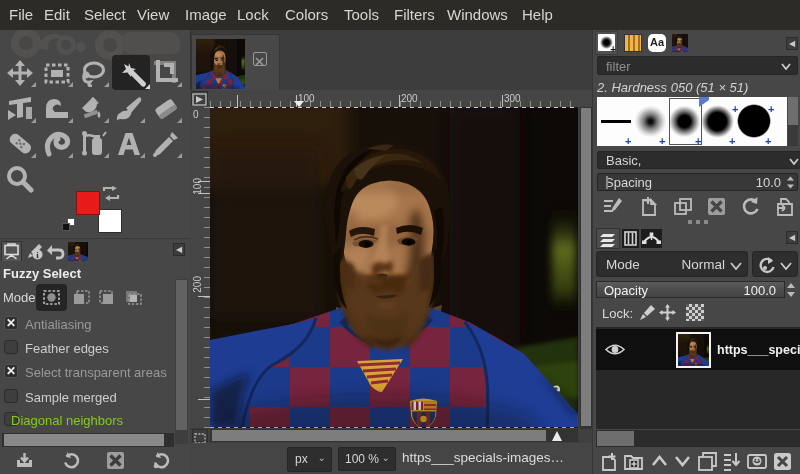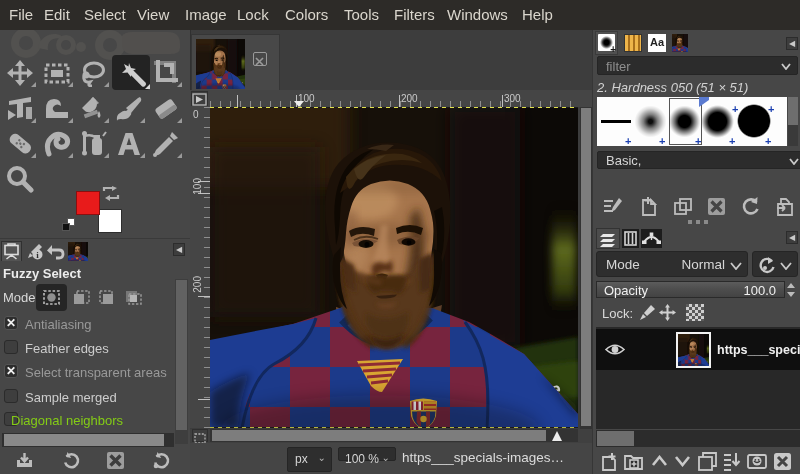--- a/index.html
+++ b/index.html
@@ -422,34 +422,34 @@
 <div class="abs" style="left:20px;top:399px;width:368px;height:13px;background:#333"></div>
 <div class="abs" style="left:22px;top:400px;width:334px;height:11px;background:#7d7d7d"></div>
 <svg class="abs" style="left:361px;top:400px" width="12" height="12" viewBox="0 0 12 12">
         <path d="M6 1 L11 11 L1 11 Z" fill="#ececec"></path>
       </svg>
 <div class="abs" style="left:0;top:413px;width:402px;height:31px;background:#454545"></div>
 <div class="widget" style="left:97px;top:417px;width:45px;height:25px;font-size:12px">
         <span style="position:absolute;left:7px;top:4px">px</span>
         <span style="position:absolute;right:5px;top:4px;font-size:10px;color:#b5b5b5">⌄</span>
       </div>
-<div class="widget" style="left:148px;top:417px;width:58px;height:14px;font-size:12px">
+<div class="widget" style="left:148px;top:417px;width:58px;height:24px;font-size:12px">
         <span style="position:absolute;left:6px;top:4px">100 %</span>
         <span style="position:absolute;right:5px;top:4px;font-size:10px;color:#b5b5b5">⌄</span>
       </div>
 <div class="abs" style="left:212px;top:420px;color:#dcdcdc;font-size:13.5px">https___specials-images…</div>
 </div>
 <div id="rightcol" class="abs" style="border-left:1px solid #363636">
 <div class="abs" style="left:2px;top:1px;width:23px;height:24px;background:#505050;border:1px solid #3a3a3a"></div>
 <div class="abs" style="left:5px;top:4px;width:17px;height:17px;background:#fff;border-radius:1px">
         <div class="abs" style="left:2px;top:2px;width:13px;height:13px;background:radial-gradient(circle,#000 0 2.5px,rgba(0,0,0,0.75) 4px,transparent 6.5px)"></div>
         <span style="position:absolute;right:-1px;bottom:-4px;color:#1a1a1a;font-size:10px;font-weight:bold">+</span>
       </div>
 <div class="abs" style="left:31px;top:4px;width:18px;height:18px;background:repeating-linear-gradient(90deg,#efb54a 0 3px,#a96f1b 3px 5px);border:1px solid #333"></div>
-<div class="abs" style="left:55px;top:4px;width:18px;height:18px;background:#fff;border-radius:0;color:#222;font-size:11px;font-weight:bold;text-align:center;line-height:17px">Aa</div>
+<div class="abs" style="left:55px;top:4px;width:18px;height:18px;background:#fff;border-radius:5px;color:#222;font-size:11px;font-weight:bold;text-align:center;line-height:17px">Aa</div>
 <div class="abs" style="left:79px;top:4px;width:16px;height:18px;background:#101010;overflow:hidden"><svg width="16" height="18" viewBox="60 10 250 300" preserveAspectRatio="none">
           <use href="#portrait"></use>
         </svg></div>
 <div class="abs" style="left:193px;top:7px;width:12px;height:13px;background:#3d3d3d;border:1px solid #2c2c2c;color:#c9c9c9;font-size:8px;line-height:11px;text-align:center">◀</div>
 <div class="widget" style="left:4px;top:26px;width:201px;height:19px;background:#2c2c2c">
         <span style="position:absolute;left:8px;top:2px;color:#8f8f8f;font-size:13px">filter</span>
         <svg style="position:absolute;right:6px;top:6px" width="10" height="7" viewBox="0 0 10 7">
           <path d="M1 1 L5 6 L9 1" stroke="#c9c9c9" stroke-width="1.8" fill="none"></path>
         </svg>
       </div>
@@ -475,20 +475,28 @@
         </svg>
 </div>
 <div class="abs" style="left:195px;top:67px;width:10px;height:49px;background:#3a3a3a"></div>
 <div class="abs" style="left:195px;top:67px;width:10px;height:28px;background:#6e6e6e"></div>
 <div class="widget" style="left:4px;top:121px;width:209px;height:18px;background:#2c2c2c">
         <span style="position:absolute;left:8px;top:1px;font-size:13px">Basic,</span>
         <svg style="position:absolute;right:6px;top:6px" width="10" height="7" viewBox="0 0 10 7">
           <path d="M1 1 L5 6 L9 1" stroke="#c9c9c9" stroke-width="1.8" fill="none"></path>
         </svg>
       </div>
+<div class="widget" style="left:4px;top:143px;width:201px;height:18px;background:#383838">
+        <span style="position:absolute;left:7px;top:1px;font-size:13px">Spacing</span>
+        <span style="position:absolute;right:16px;top:1px;font-size:13px">10.0</span>
+        <svg style="position:absolute;right:2px;top:2px" width="9" height="13" viewBox="0 0 9 13">
+          <path d="M1 4.5 L4.5 0.5 L8 4.5 Z M1 8.5 L4.5 12.5 L8 8.5 Z" fill="#bbb"></path>
+        </svg>
+        <div style="position:absolute;left:8px;top:2px;width:1.6px;height:13px;background:#8a8a8a"></div>
+      </div>
 <svg class="abs" style="left:10px;top:166px" width="20" height="20" viewBox="0 0 20 20" fill="#bcbcbc">
         <path d="M1 5 L10 5 M1 10 L8 10 M1 15 L10 15" stroke="#bcbcbc" stroke-width="2"></path>
         <path d="M16 2 L19 5 L12 14 L8 16 L10 11 Z"></path>
       </svg>
 <svg class="abs" style="left:46px;top:166px" width="20" height="20" viewBox="0 0 20 20">
         <path d="M4 5 L4 19 L16 19 L16 8 L12 4 L12 8 L16 8 L12 4 L4 4 Z" fill="none" stroke="#bcbcbc" stroke-width="1.8"></path>
         <path d="M9 1 L9 8 M5.5 4.5 L12.5 4.5" stroke="#bcbcbc" stroke-width="2"></path>
       </svg>
 <svg class="abs" style="left:80px;top:168px" width="20" height="18" viewBox="0 0 20 18">
         <rect x="2" y="5" width="11" height="11" fill="none" stroke="#bcbcbc" stroke-width="1.8"></rect>

